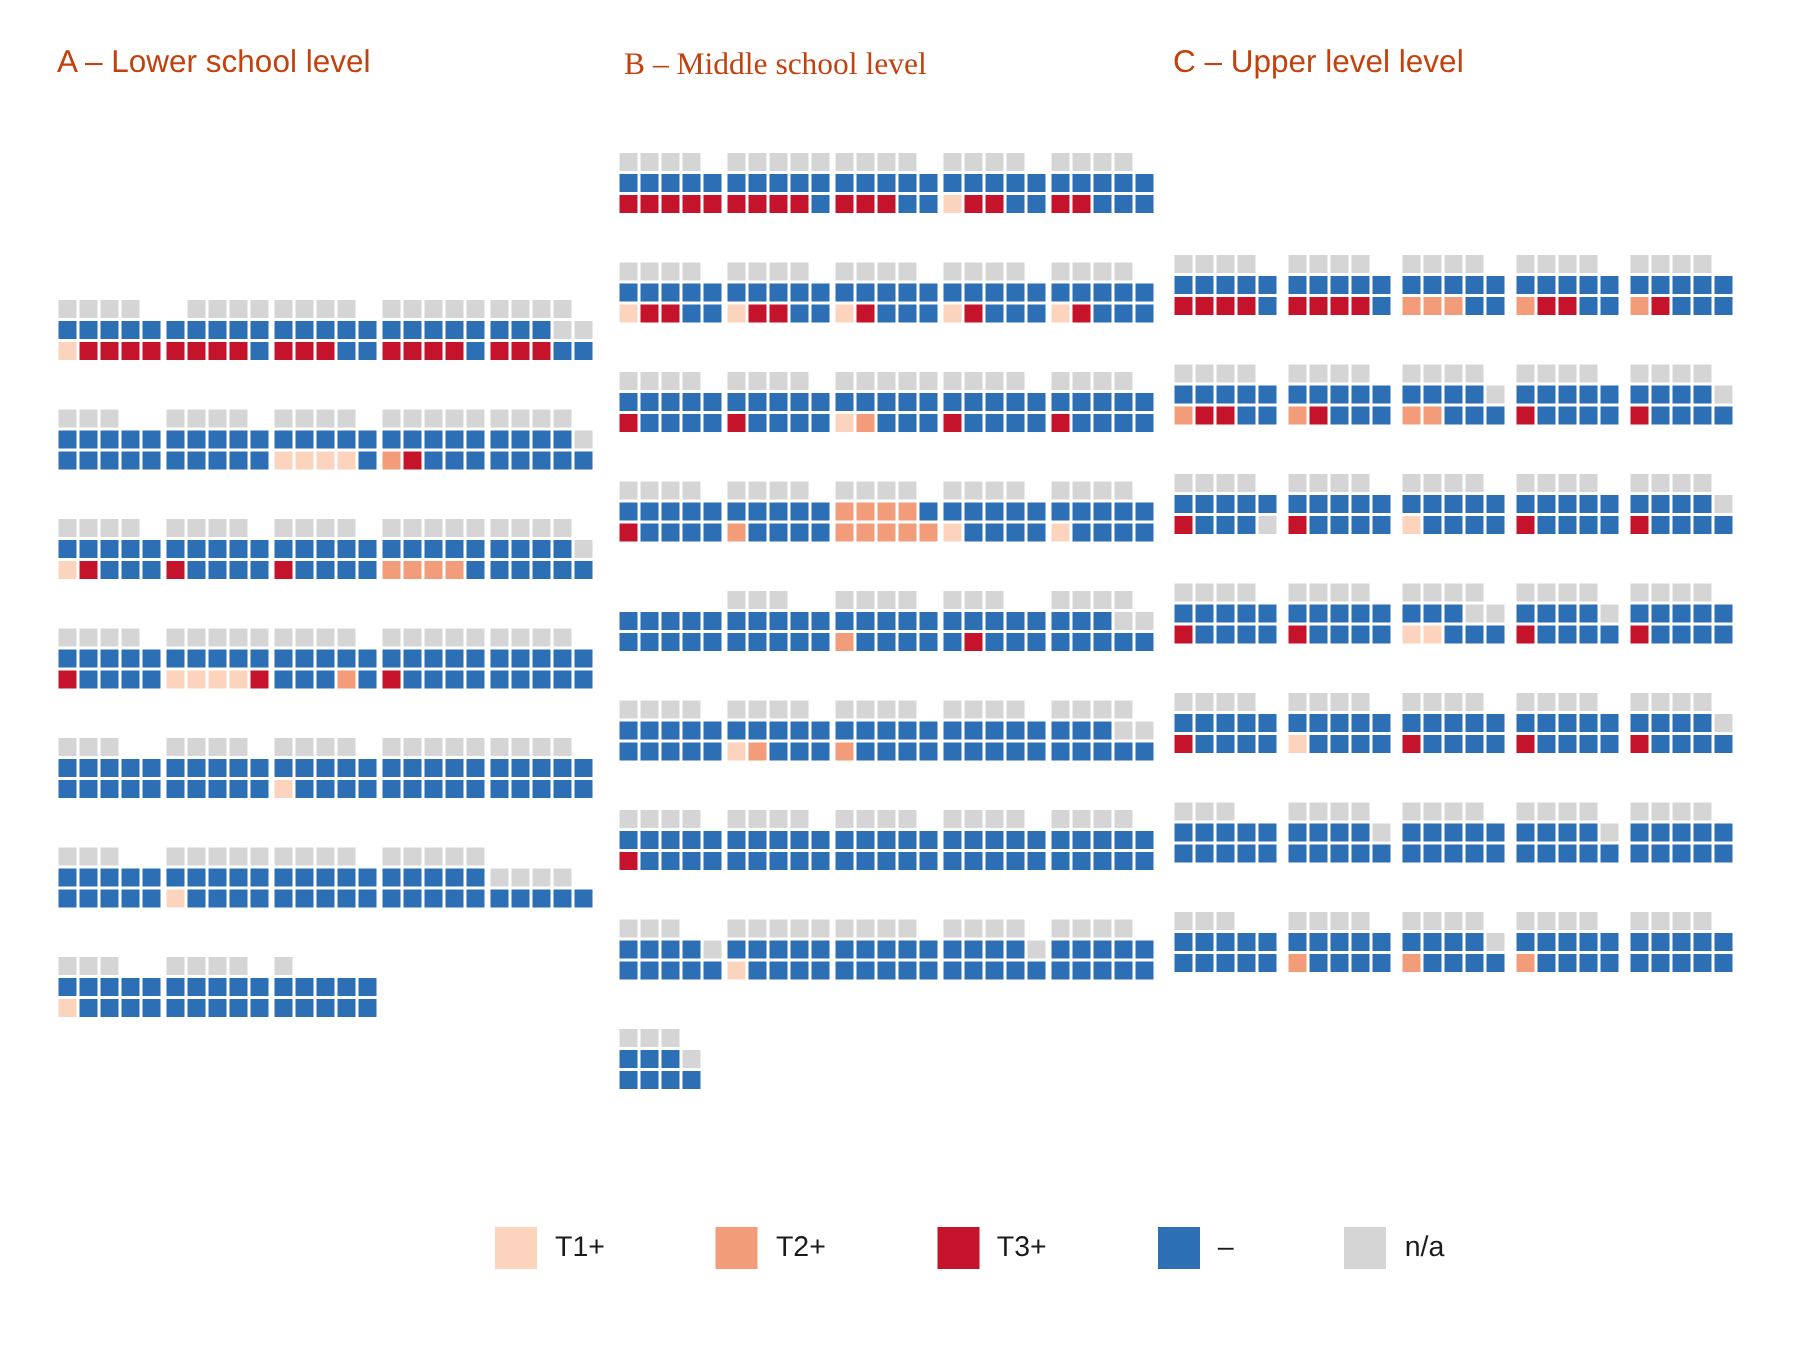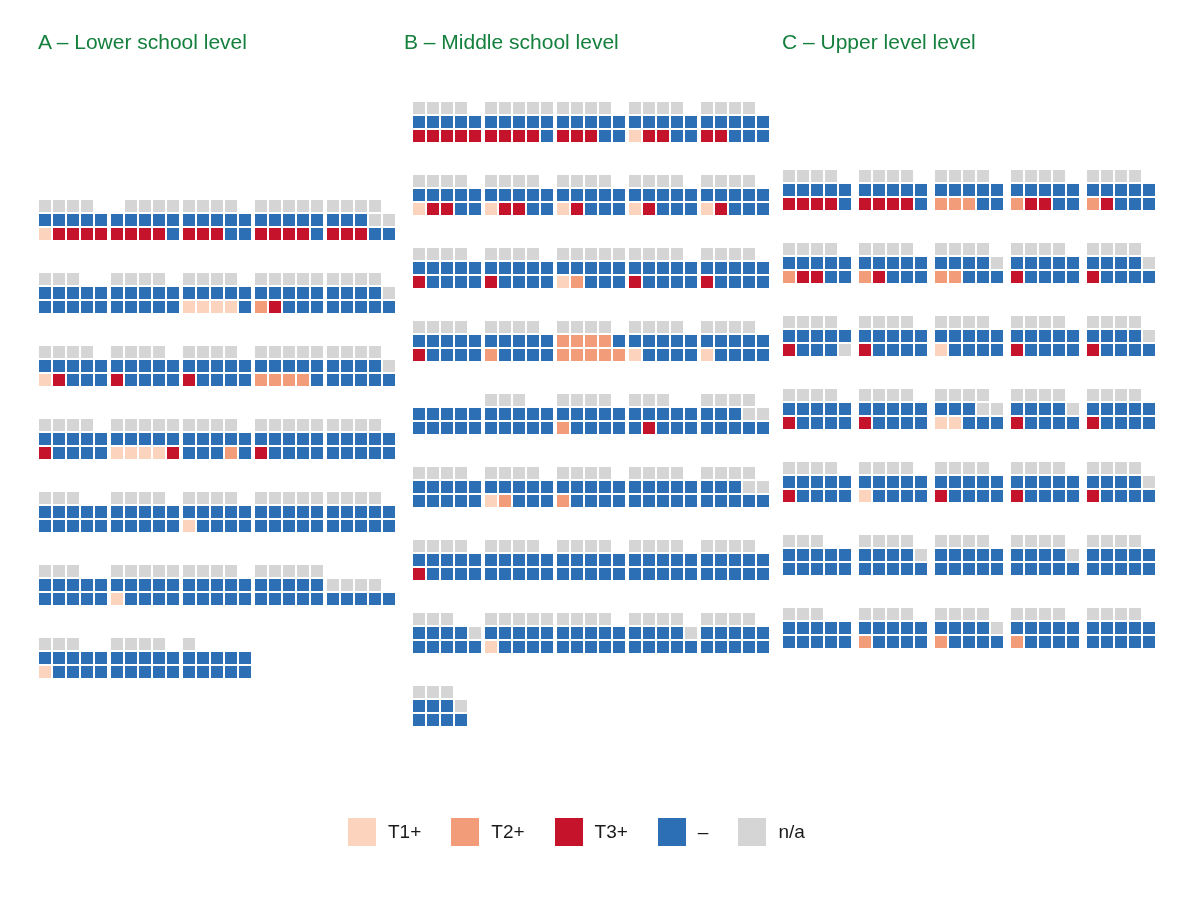--- a/index.html
+++ b/index.html
@@ -10,27 +10,27 @@
   body {
     width: 1200px;
     height: 900px;
     font-family: "Liberation Sans", sans-serif;
     position: relative;
     overflow: hidden;
   }
   .panel-title {
     position: absolute;
     font-size: 21px;
-    color: #15803d;
+    color: #c2410c;
     font-weight: 400;
     white-space: nowrap;
     text-align: right;
   }
   #title-a { left: 38px; top: 30px; }
-  #title-b { left: 404px; top: 30px; }
+  #title-b { left: 416px; top: 30px; font-family: Liberation Serif, serif; }
   #title-c { left: 782px; top: 30px; }
 
   .panel {
     position: absolute;
     top: 60px;
   }
   #panel-a { left: 38px; width: 360px; }
   #panel-b { left: 412px; width: 360px; }
   #panel-c { left: 782px; width: 380px; }
 
@@ -54,24 +54,25 @@
   }
   .cell.t1 { background: #fcd3bd; }
   .cell.t2 { background: #f29c7a; }
   .cell.t3 { background: #c5132b; }
   .cell.neg { background: #2c6fb5; }
   .cell.na  { background: #d5d5d5; }
   .cell.none { background: transparent; }
 
   #legend {
     position: absolute;
-    left: 348px;
+    left: 330px;
     top: 818px;
     display: flex;
     align-items: center;
+    gap: 44px;
   }
   .legend-item {
     display: flex;
     align-items: center;
     margin-right: 30px;
   }
   .legend-swatch {
     width: 28px;
     height: 28px;
     margin-right: 12px;

